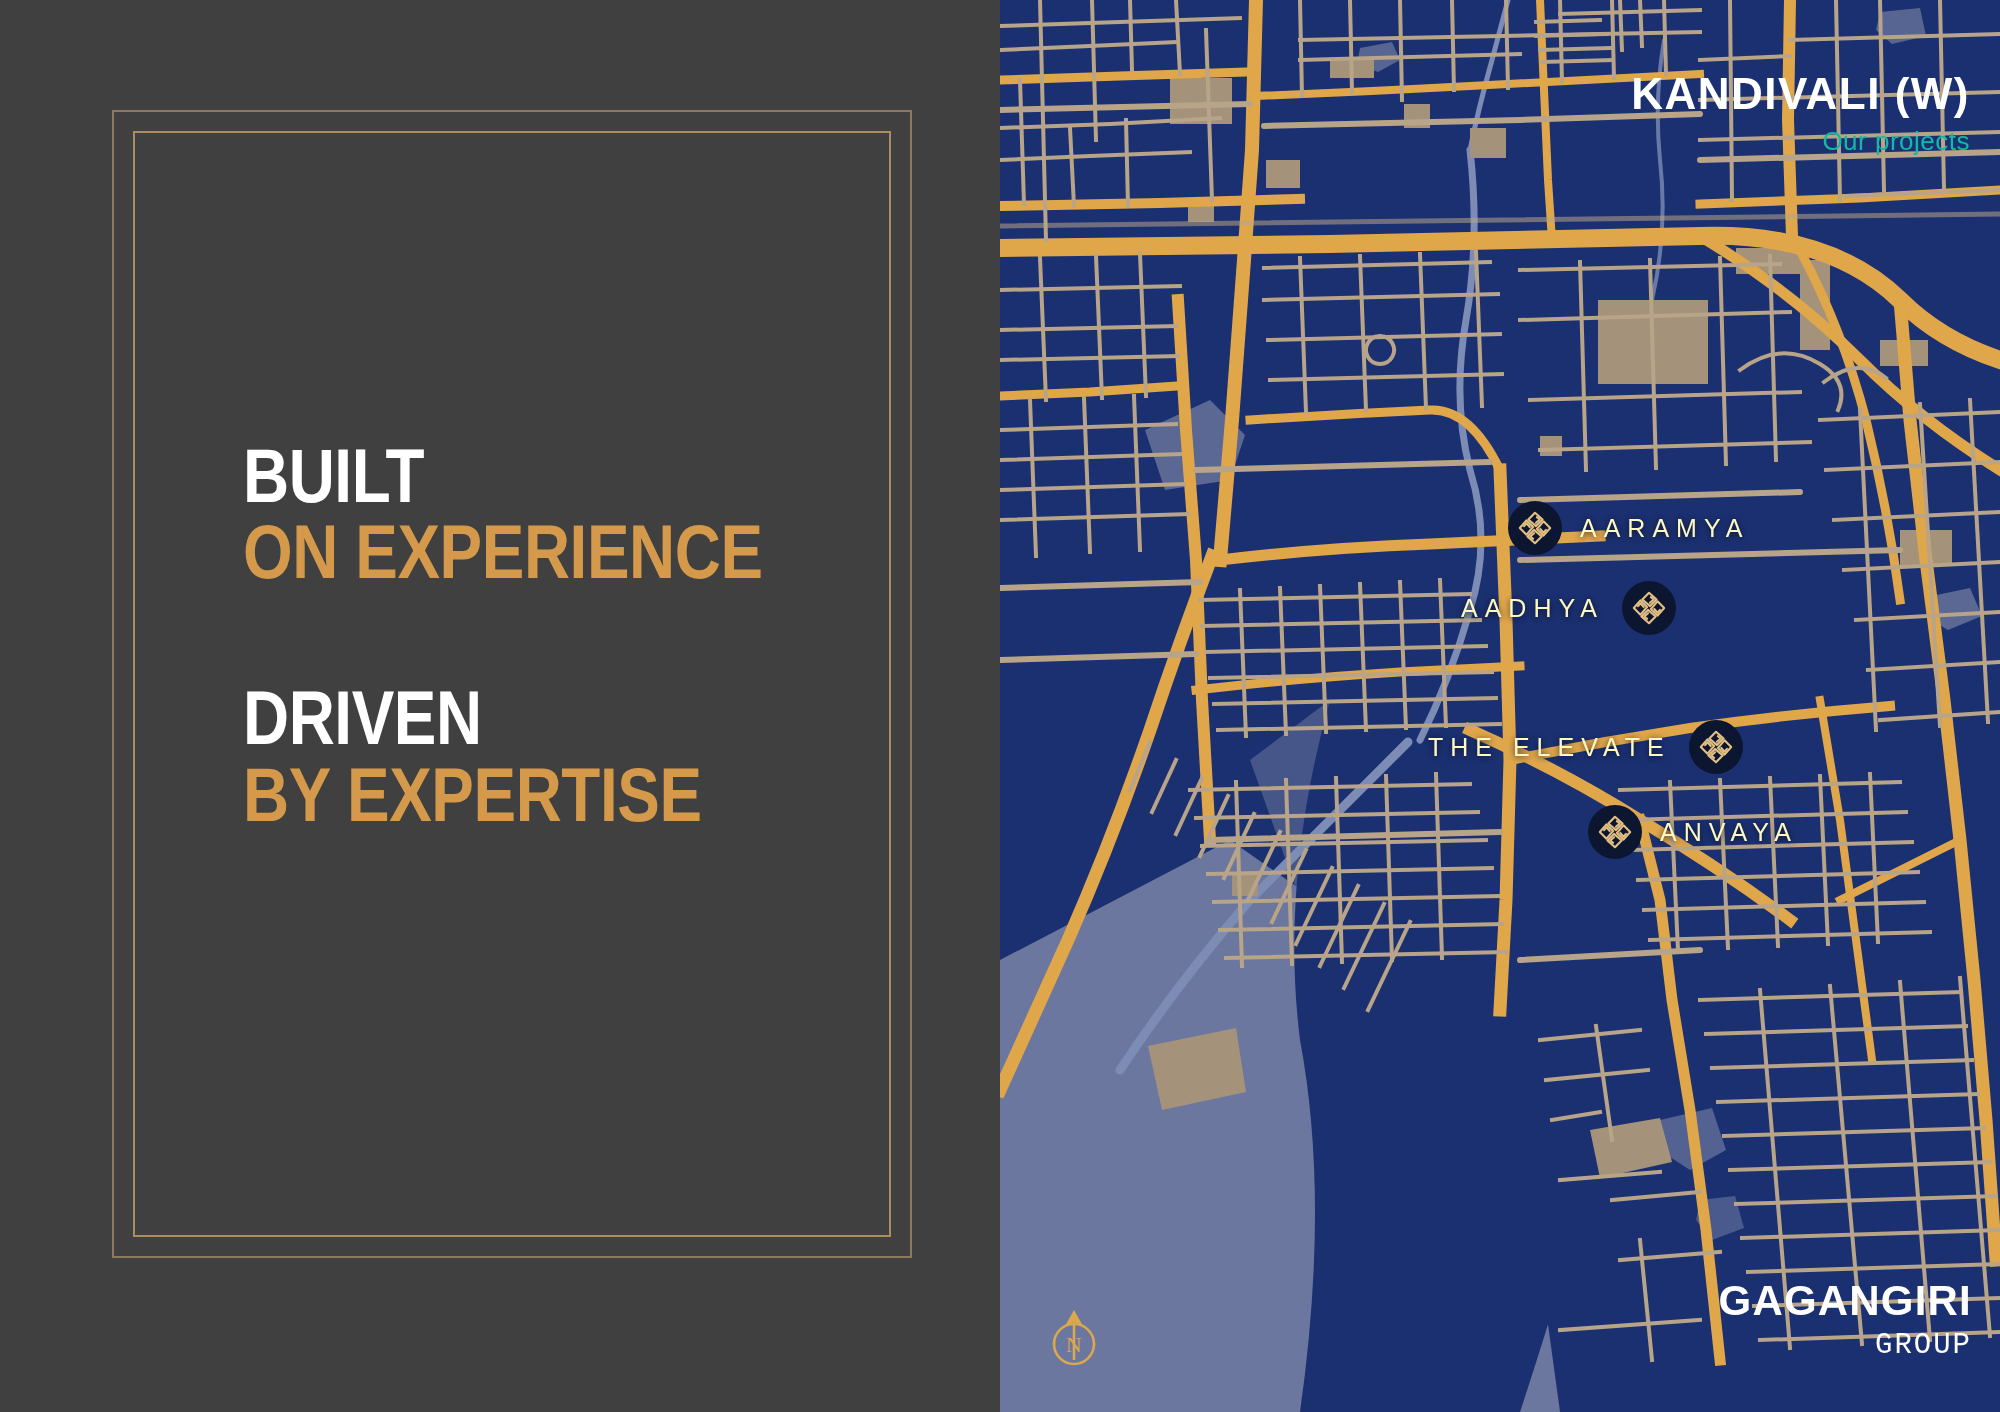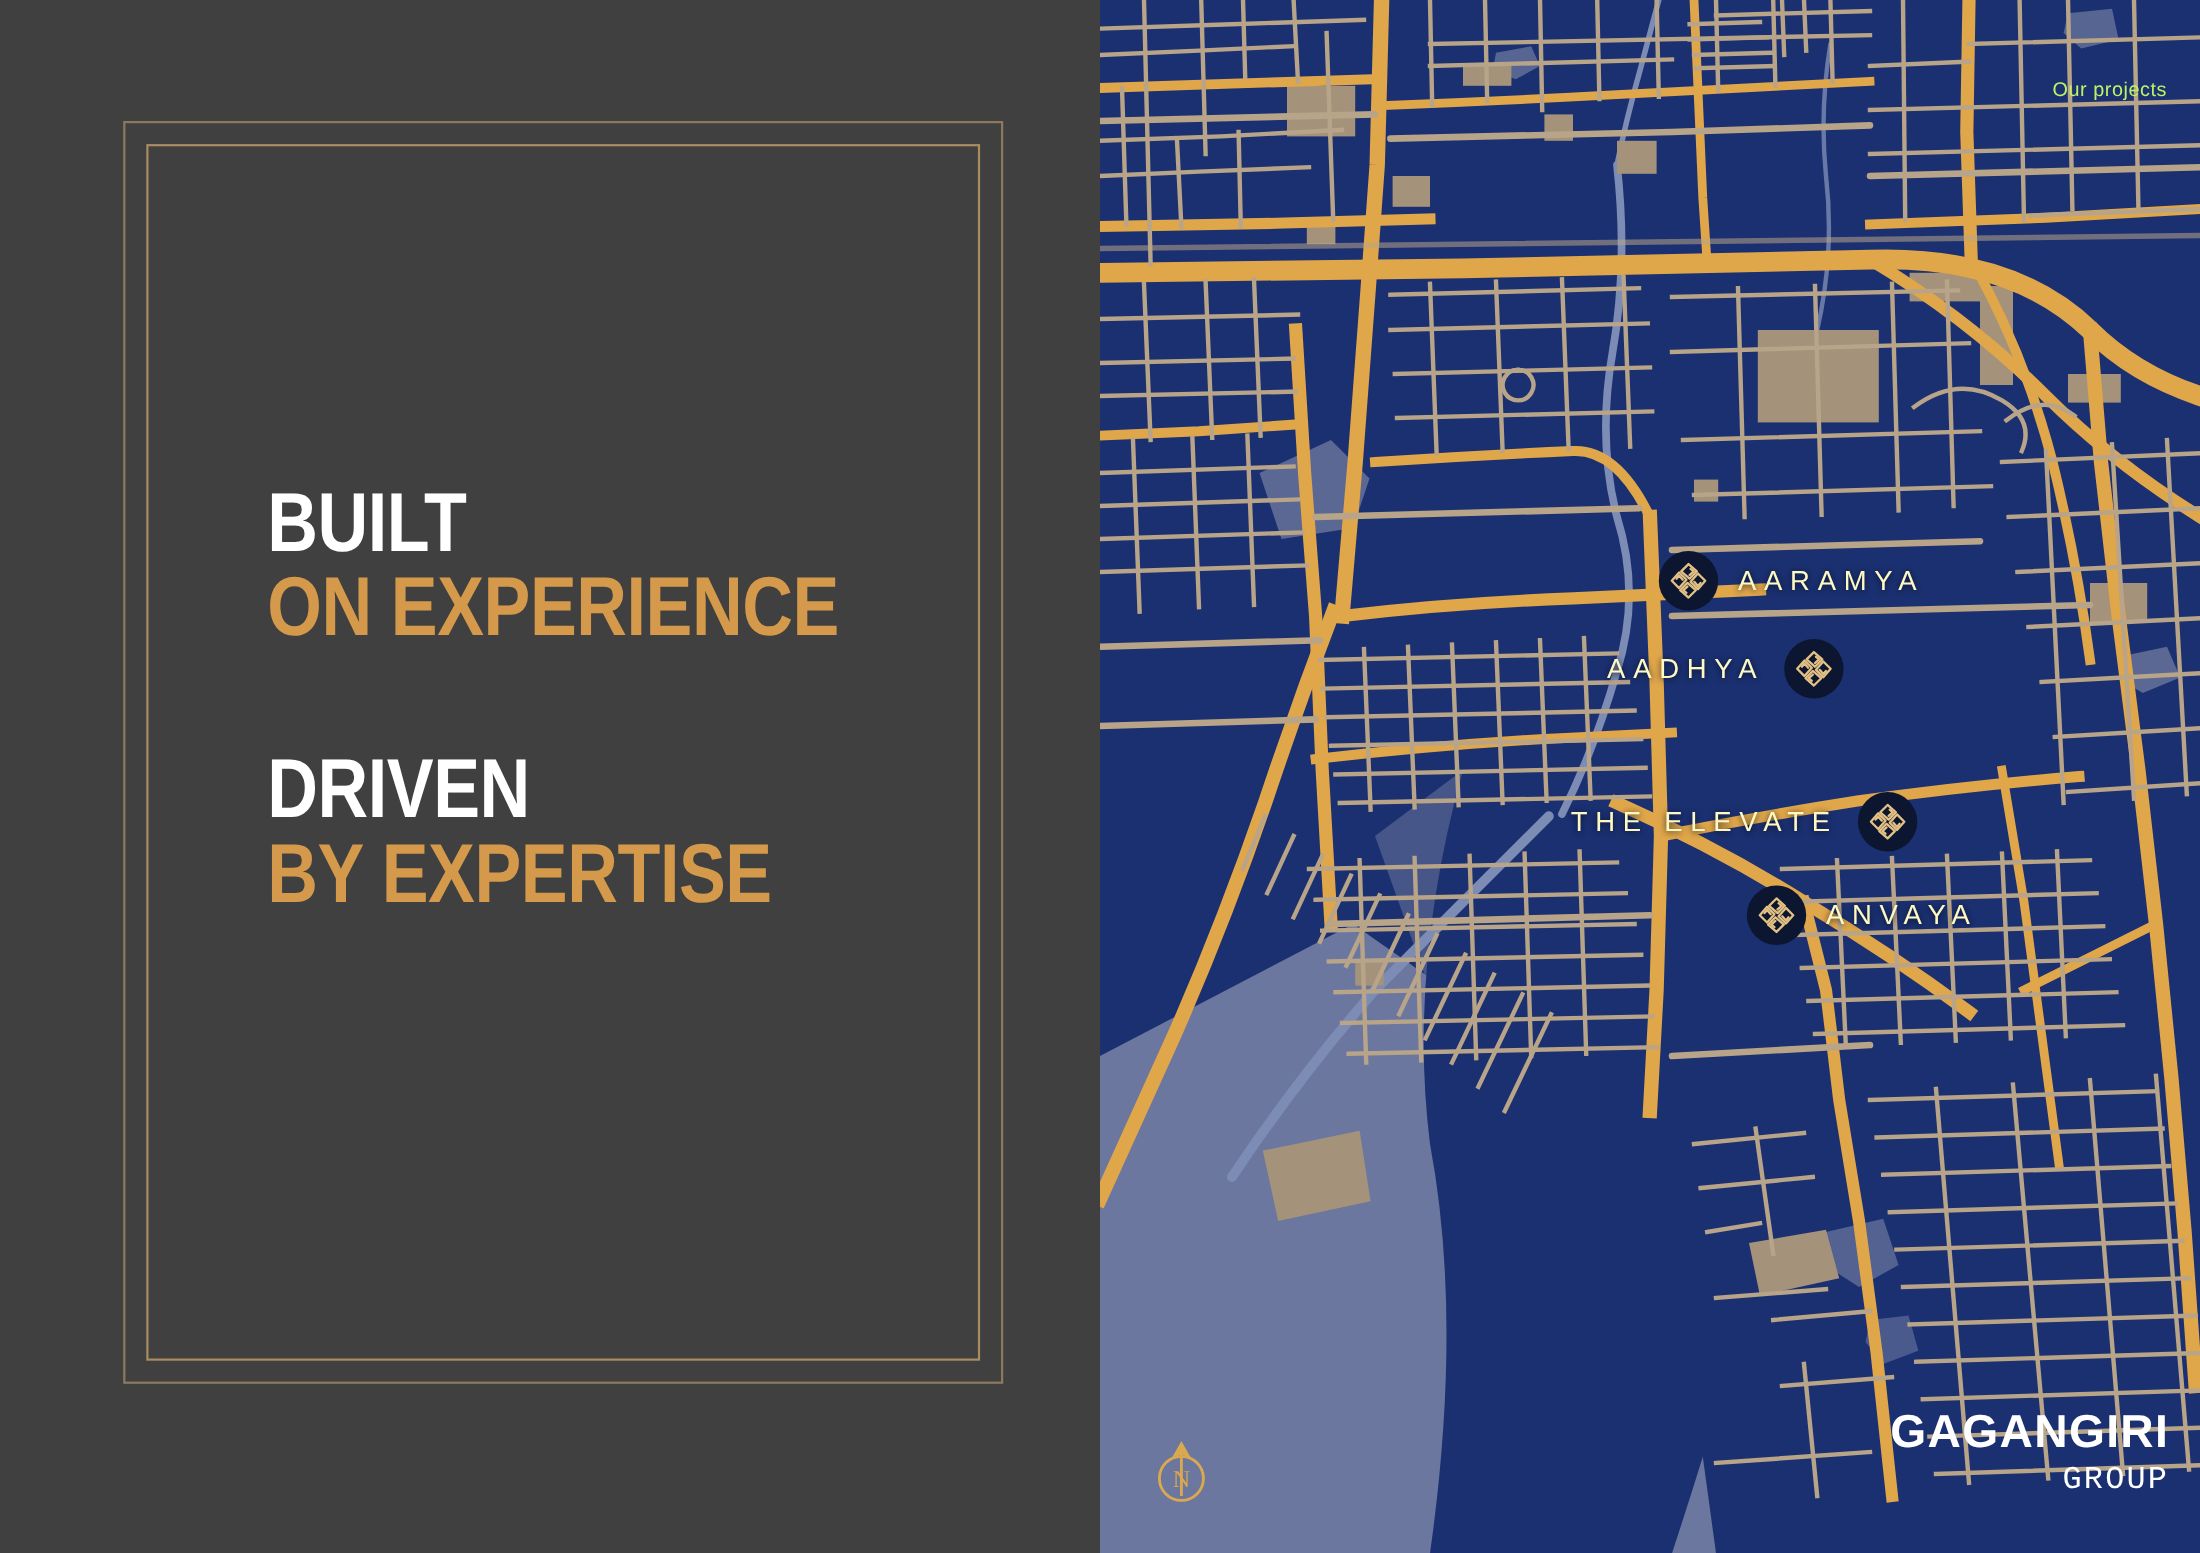--- a/index.html
+++ b/index.html
@@ -68,25 +68,25 @@
   }
   #map-title {
     color:#ffffff;
     font-family:"Liberation Sans", sans-serif;
     font-weight:700;
     font-size:44px;
     letter-spacing:1.5px;
     line-height:1;
   }
   #map-subtitle {
-    color:#bef264;
-    font-size:18px;
+    color:#14b8a6;
+    font-size:26px;
     font-weight:400;
     letter-spacing:0.5px;
-    margin-top:0;
+    margin-top:12px;
     line-height:1;
   }
 
   #brand-block {
     position:absolute; right:28px; bottom:52px;
     text-align:right; z-index:6;
   }
   #brand-name {
     color:#ffffff; font-weight:700;
     font-size:42px; letter-spacing:1.2px; line-height:1;
@@ -405,20 +405,21 @@
           <path d="M0 588 L200 582"></path>
           <path d="M0 660 L196 654"></path>
           <path d="M210 840 L500 832"></path>
           <path d="M520 960 L700 950"></path>
           <path d="M0 226 L1000 214" stroke-width="5" opacity="0.55"></path>
         </g>
       </g>
     </svg>
 
     <div id="map-title-block">
+      <div id="map-title">KANDIVALI (W)</div>
       <div id="map-subtitle">Our projects</div>
     </div>
 
     <div id="markers-layer">
         <div class="marker" style="left: 508px; top: 501px;">
           <div class="marker-pin">
 <svg viewBox="0 0 40 40">
   <g fill="none" stroke="#e3c184" stroke-width="2.2" stroke-linejoin="round" stroke-linecap="round">
     <path d="M20 4 L28 11 L21 18 L13 11 Z"></path>
     <path d="M22 8.5 L25 11 L21 14.5"></path>

